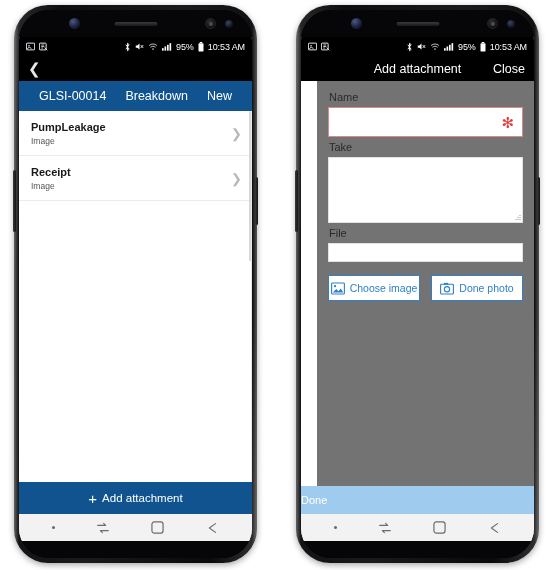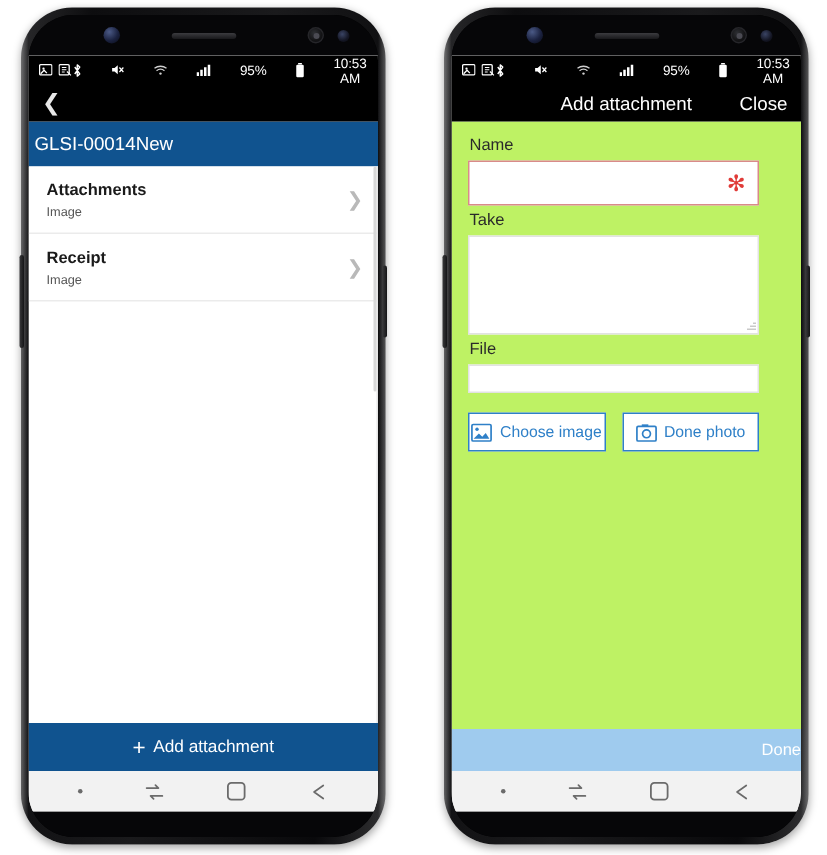--- a/index.html
+++ b/index.html
@@ -64,40 +64,40 @@
 
   
   .screen { position:relative; height:504px; background:#fff; overflow:hidden; display:flex; flex-direction:column; }
 
   
   .statusbar {
     height:19px; background:#000; color:#fff; display:flex; align-items:center;
     padding:0 7px; font-size:9.5px; flex:0 0 auto;
   }
   .sb-left { display:flex; align-items:center; gap:4px; }
-  .sb-right { margin-left:auto; display:flex; align-items:center; gap:19px; font-size:9px; letter-spacing:-.1px;text-align:center; }
+  .sb-right { margin-left:auto; display:flex; align-items:center; gap:4px; font-size:9px; letter-spacing:-.1px;text-align:center; }
   .sb-ico { display:inline-block; line-height:0; }
   .batt-pct { font-size:9px; }
   .clock { font-size:9px; }
 
   
   .titlebar {
     height:25px; background:#000; color:#fff; display:flex; align-items:center;
     padding:0 9px; font-size:12.5px; flex:0 0 auto; position:relative;
   }
   .titlebar .back { font-size:15px; line-height:1; margin-right:9px; color:#e8e8e8; font-weight:300; cursor:pointer;}
   .title-text { font-size:12.5px; font-weight:400; white-space:nowrap; overflow:hidden; }
   .titlebar.centered { justify-content:center; }
   .titlebar.centered .title-text { position:absolute; left:0; right:0; text-align:center; }
   .titlebar .close-btn { margin-left:auto; font-size:12.5px; z-index:2; cursor:pointer;text-align:right; }
 
   
   .ctxbar {
     background:#10538f; color:#fff; height:30px; display:flex; align-items:center;
-    padding:0 4px; font-size:12.5px; flex:0 0 auto;
+    padding:0 20px; font-size:12.5px; flex:0 0 auto;
   }
   .ctx-id { flex:0 0 auto; }
   .ctx-mid { flex:1; text-align:center; }
   .ctx-end { flex:0 0 auto; }
 
   
   .list { flex:1 1 auto; background:#fff; overflow:hidden; position:relative; }
   .list-row {
     position:relative; padding:9px 20px 9px 12px; border-bottom:1px solid #ebebeb;
     cursor:pointer; background:#fff;
@@ -112,26 +112,26 @@
 
   
   .actionbar {
     flex:0 0 auto; height:32px; background:#10538f; color:#fff;
     display:flex; align-items:center; justify-content:center; gap:5px;
     font-size:11.5px; cursor:pointer;
   }
   .actionbar .plus { font-size:15px; font-weight:300; line-height:0; position:relative; top:1px; }
   .donebar {
     flex:0 0 auto; height:28px; background:#9fcbee; color:#ffffff;
-    display:flex; align-items:center; justify-content:flex-end;
+    display:flex; align-items:center; justify-content:flex-start;
     font-size:11px; cursor:pointer;
   }
 
   
-  .form { flex:1 1 auto; background:#bef264; padding:6px 28px 0 11px; overflow:hidden; }
+  .form { flex:1 1 auto; background:#737373; padding:6px 11px 0 11px; overflow:hidden;margin-left:16px; }
   .field-label { font-size:11px; color:#2a2a2a; margin:4px 0 4px 1px; }
   .input-name {
     width:100%; height:30px; border:1px solid #d98a8a; background:#fff;
     display:flex; align-items:center; justify-content:flex-end; padding-right:8px;
   }
   .req-star { color:#e03b38; font-size:15px; line-height:1; }
   .textarea-notes {
     width:100%; height:66px; border:1px solid #e2e2e2; background:#fff; position:relative;
   }
   .resize-grip { position:absolute; right:1px; bottom:1px; width:7px; height:7px; }
@@ -234,26 +234,27 @@
             <span class="clock">10:53 AM</span>
           </span>
         </div>
 
         <div class="titlebar">
           <span class="back">❮</span>
         </div>
 
         <div class="ctxbar">
           <span class="ctx-id">GLSI-00014</span>
+          <span class="ctx-mid">Breakdown</span>
           <span class="ctx-end">New</span>
         </div>
 
         <div class="list">
           <div class="list-row">
-            <div class="row-title">Attachments</div>
+            <div class="row-title">PumpLeakage</div>
             <div class="row-sub">Image</div>
             <span class="row-chev">❯</span>
           </div>
           <div class="list-row">
             <div class="row-title">Receipt</div>
             <div class="row-sub">Image</div>
             <span class="row-chev">❯</span>
           </div>
           <div class="list-edge"></div>
           <div class="vscroll"></div>

